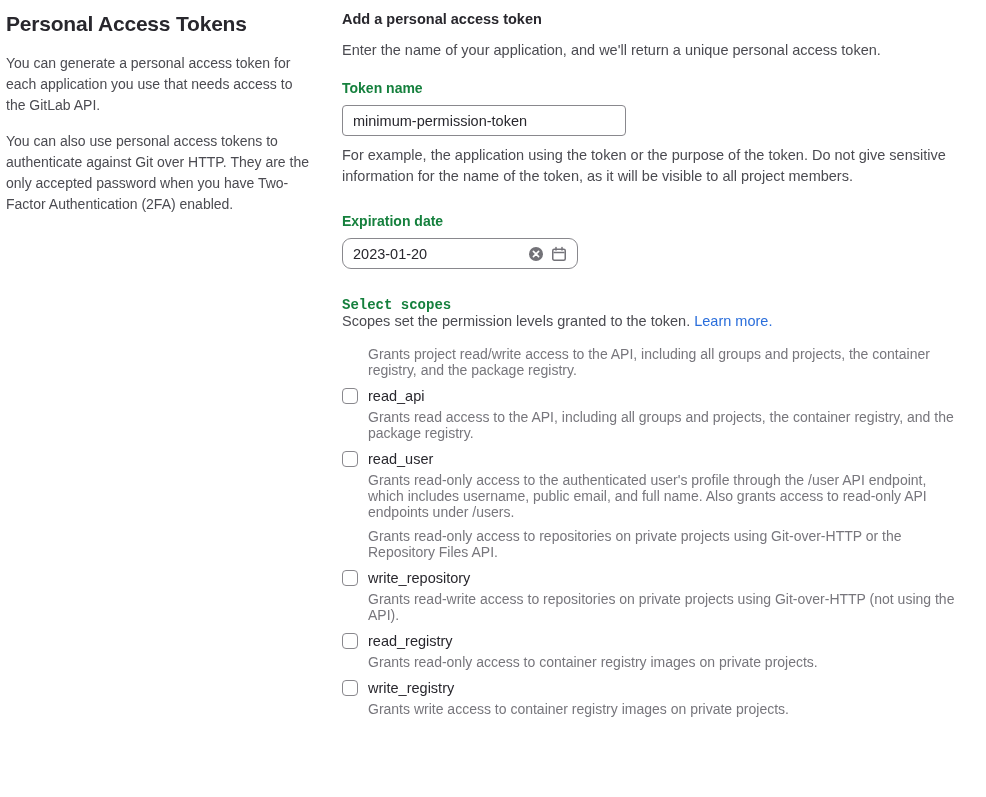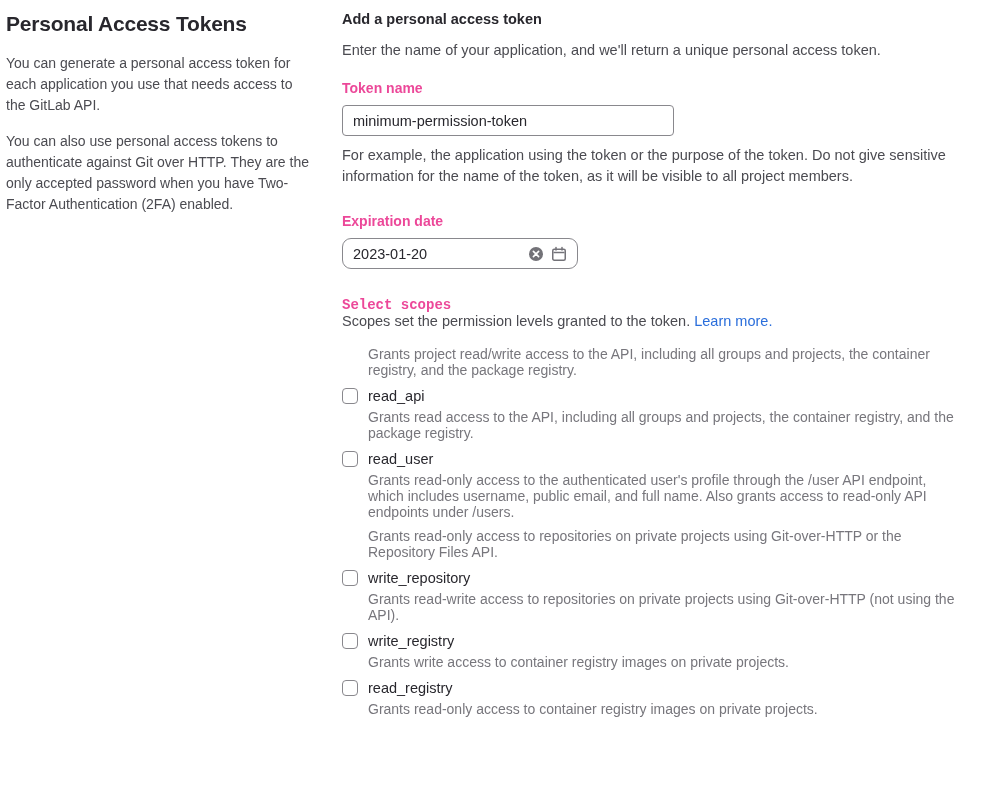--- a/index.html
+++ b/index.html
@@ -20,28 +20,28 @@
   }
   .left-col p {
     margin:0 0 15px 0; font-size:14px; line-height:21px; color:#4b4b51;
   }
 
   
   .right-col { flex:1; padding:10px 16px 20px 10px; max-width:654px; }
   .section-heading { font-size:14.5px; font-weight:700; margin:1px 0 0 0; color:#28272d; }
   .lead { margin:15px 0 0 0; font-size:14.5px; color:#4b4b51; }
 
-  .field-label { display:block; font-weight:700; font-size:14px; color:#ec4899; }
+  .field-label { display:block; font-weight:700; font-size:14px; color:#15803d; }
   .mt-22 { margin-top:22px; }
   .mt-25 { margin-top:26px; }
   .mt-28 { margin-top:28px;font-family:Liberation Mono, monospace; }
 
   .text-input {
     margin-top:9px; display:block;
-    width:332px; height:31px;
+    width:284px; height:31px;
     border:1px solid #89888d; border-radius:4px;
     padding:0 10px; font-size:14.5px; color:#28272d;
     font-family:inherit; background:#fff; outline:none;
   }
   .help-text {
     margin:9px 0 0 0; font-size:14.5px; line-height:21px; color:#4b4b51; max-width:630px;
   }
 
   
   .date-field {
@@ -150,32 +150,32 @@
           <span class="scope-name">write_repository</span>
         </div>
         <p class="scope-desc">Grants read-write access to repositories on private projects using Git-over-HTTP (not using the API).</p>
       </div>
 
       <div class="scope-item">
         <div class="scope-row">
           <span class="checkbox">
             
           </span>
-          <span class="scope-name">write_registry</span>
+          <span class="scope-name">read_registry</span>
         </div>
-        <p class="scope-desc">Grants write access to container registry images on private projects.</p>
+        <p class="scope-desc">Grants read-only access to container registry images on private projects.</p>
       </div>
 
       <div class="scope-item">
         <div class="scope-row">
           <span class="checkbox">
             
           </span>
-          <span class="scope-name">read_registry</span>
+          <span class="scope-name">write_registry</span>
         </div>
-        <p class="scope-desc">Grants read-only access to container registry images on private projects.</p>
+        <p class="scope-desc">Grants write access to container registry images on private projects.</p>
       </div>
 
     </div>
 
   </div>
 
 </div>
 
 </body></html>

